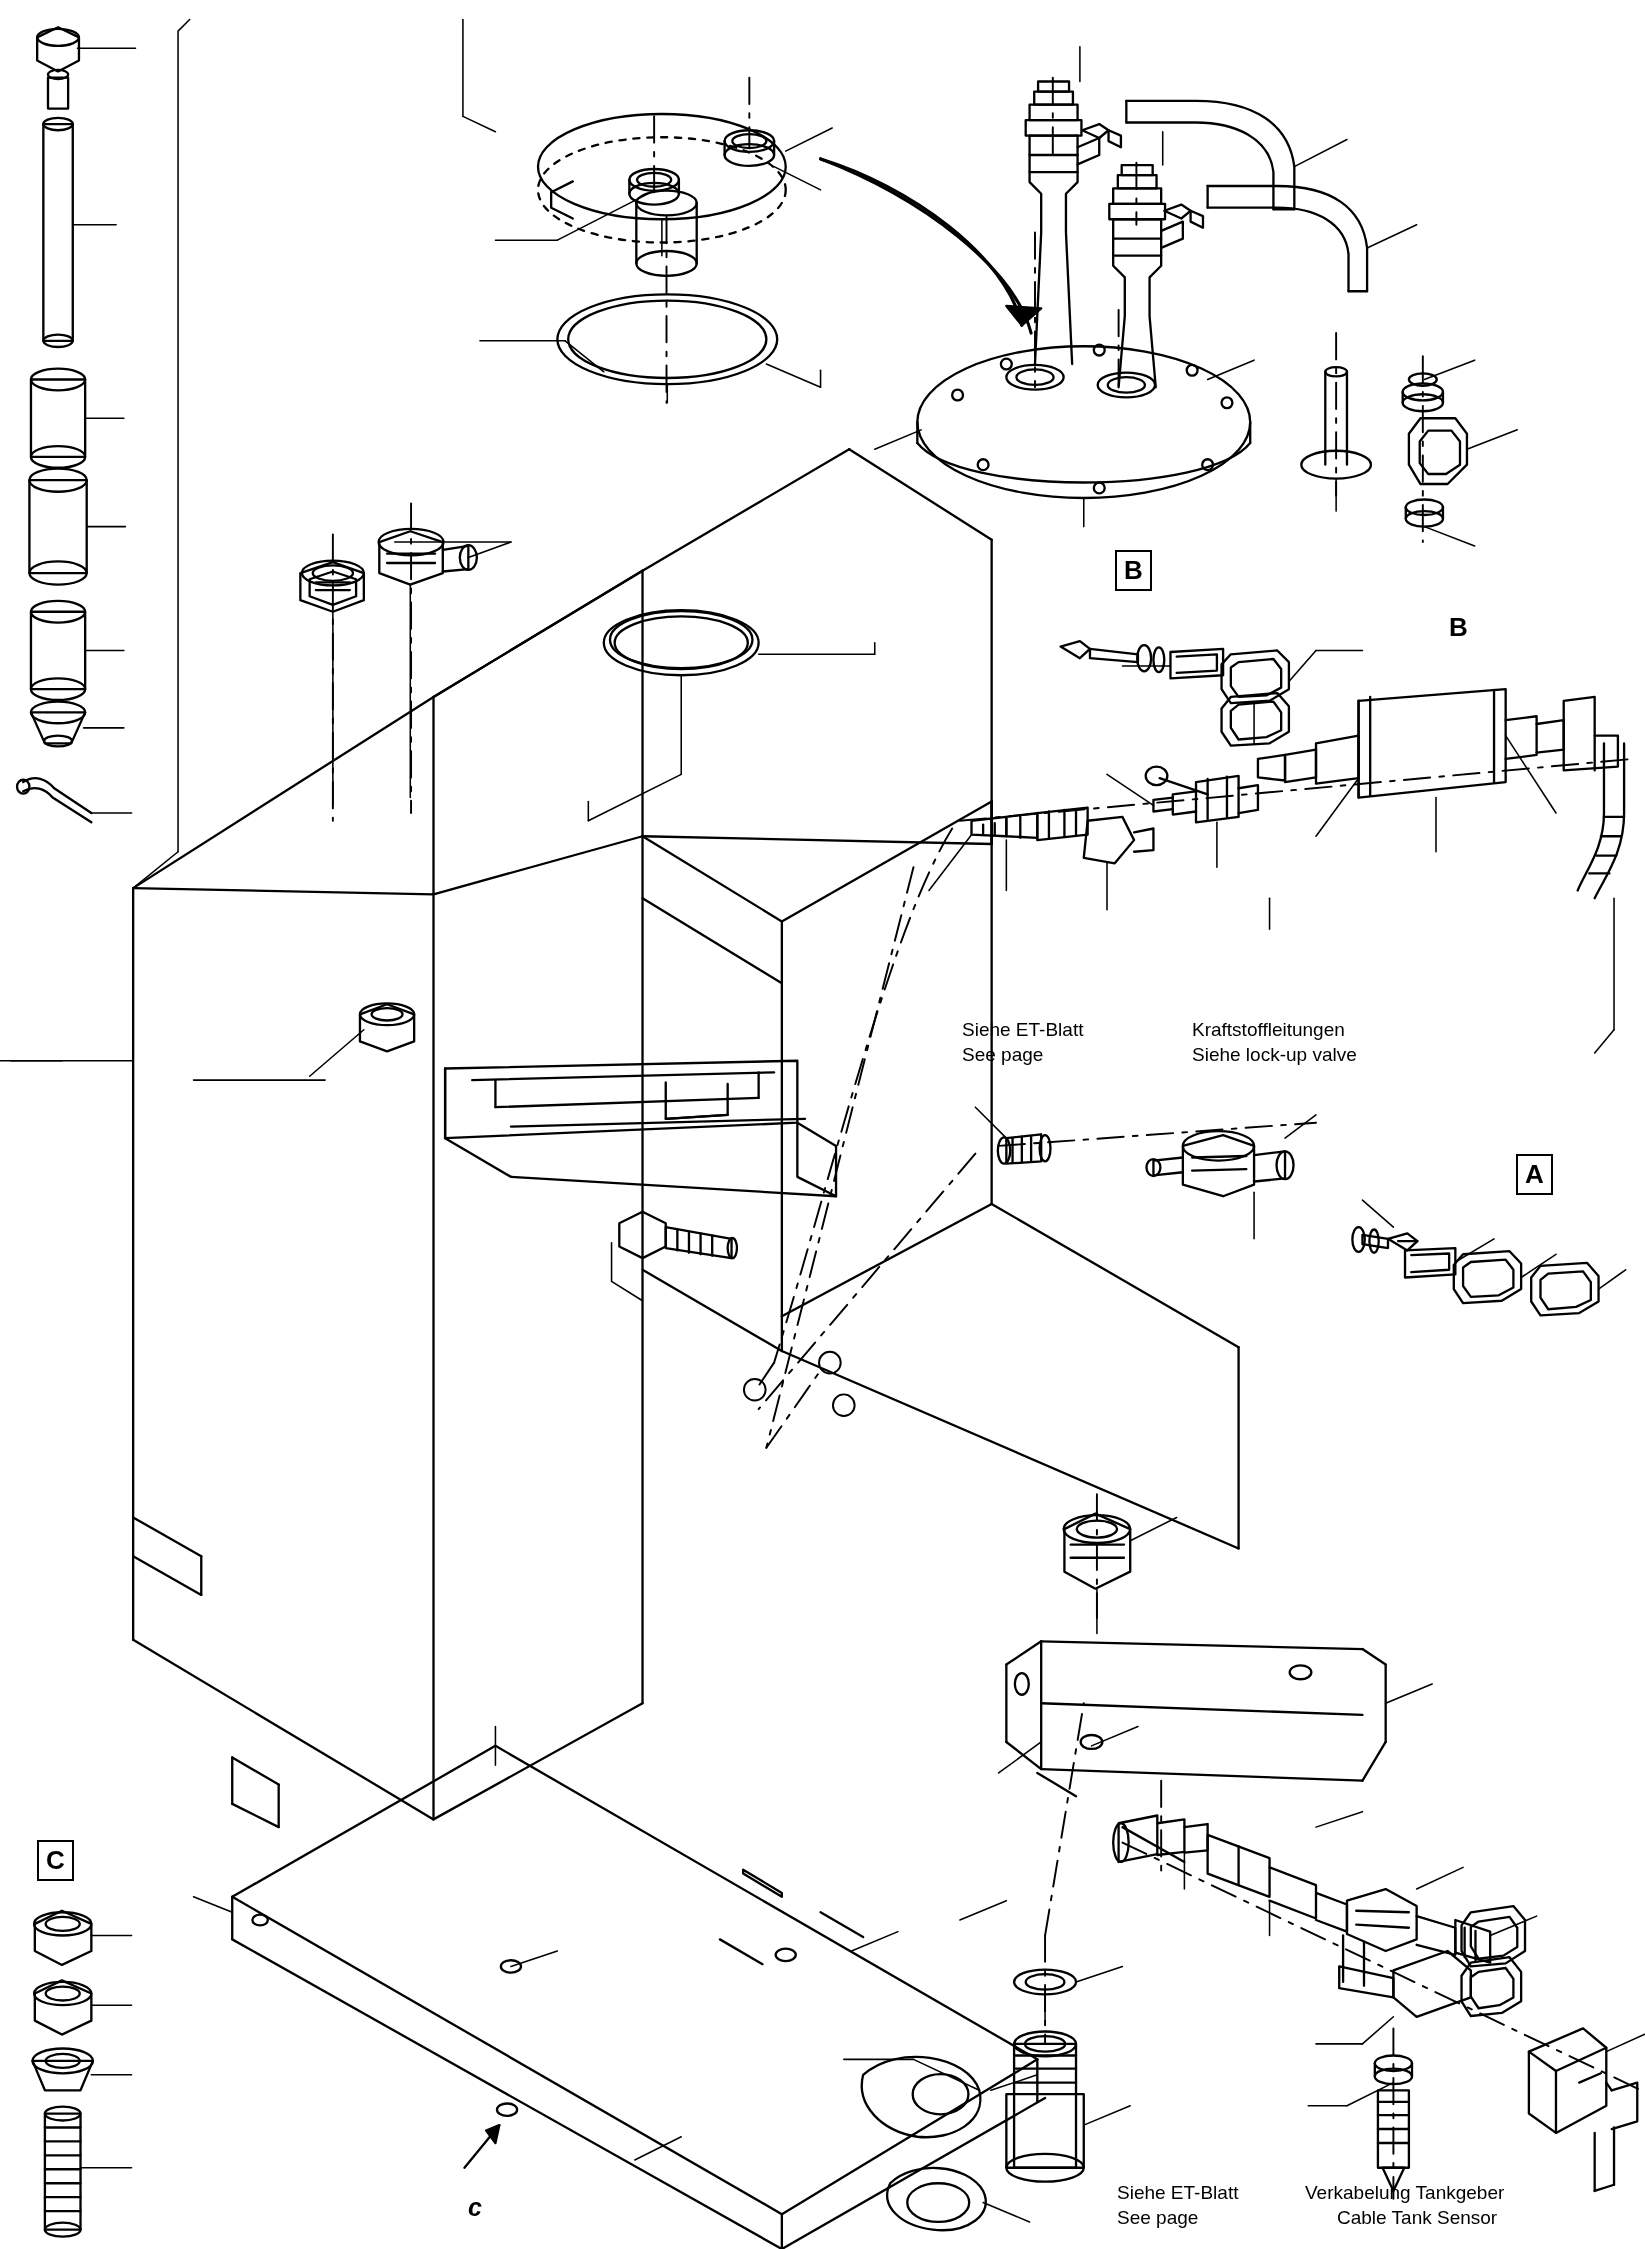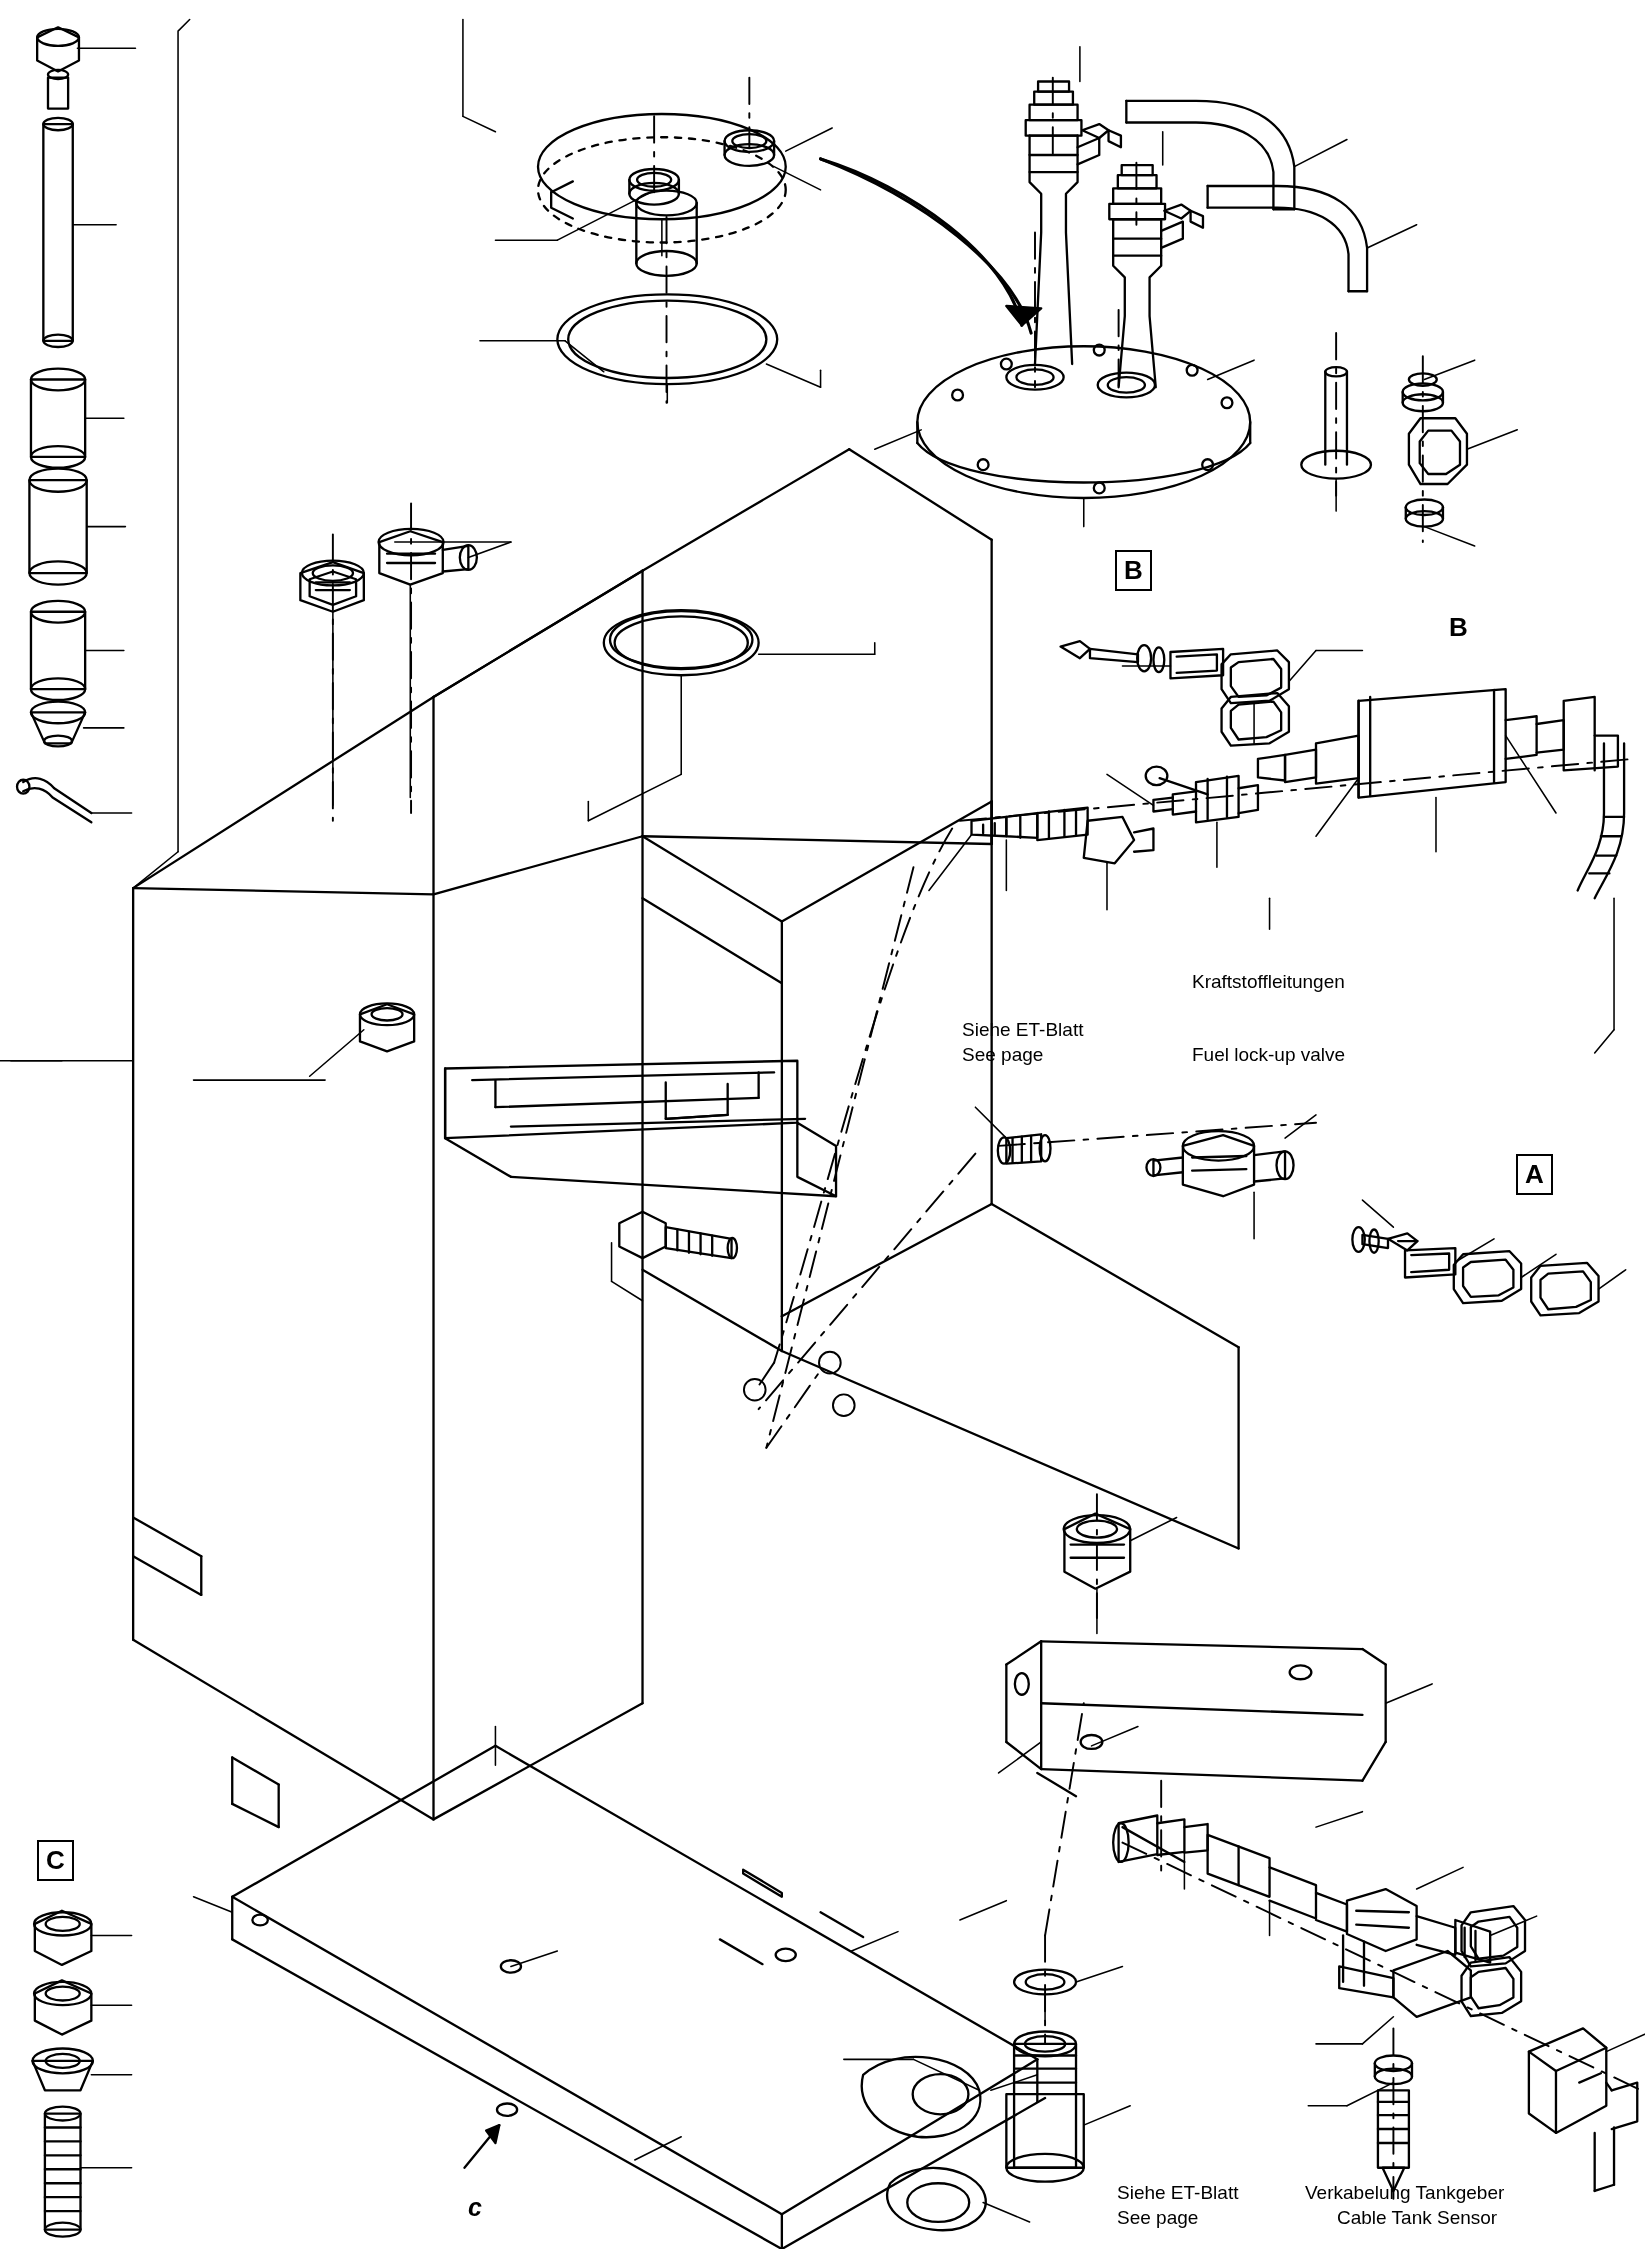--- a/index.html
+++ b/index.html
@@ -673,23 +673,23 @@
 
   <div class="plainref" style="left:1449px; top:612px;">B</div>
 
   <div class="boxref" style="left:1516px; top:1154px; width:33px; height:37px; line-height:37px;">A</div>
 
   <div class="boxref" style="left:37px; top:1840px; width:33px; height:37px; line-height:37px;">C</div>
 
   <div class="italref" style="left:468px; top:2193px;">c</div>
 
   <div class="lbl note" style="left:962px; top:1020px;">Siehe ET-Blatt</div>
-  <div class="lbl note" style="left:1192px; top:972px;">Kraftstoffleitungen</div>
+  <div class="lbl note" style="left:1192px; top:1020px;">Kraftstoffleitungen</div>
   <div class="lbl note" style="left:962px; top:1045px;">See page</div>
-  <div class="lbl note" style="left:1192px; top:1045px;">Fuel lock-up valve</div>
+  <div class="lbl note" style="left:1192px; top:1045px;">Siehe lock-up valve</div>
 
   <div class="lbl note" style="left:1117px; top:2183px;">Siehe ET-Blatt</div>
   <div class="lbl note" style="left:1305px; top:2183px;">Verkabelung Tankgeber</div>
   <div class="lbl note" style="left:1117px; top:2208px;">See page</div>
   <div class="lbl note" style="left:1337px; top:2208px;text-align:center;">Cable Tank Sensor</div>
 
 </div>
 
 
 </body></html>

